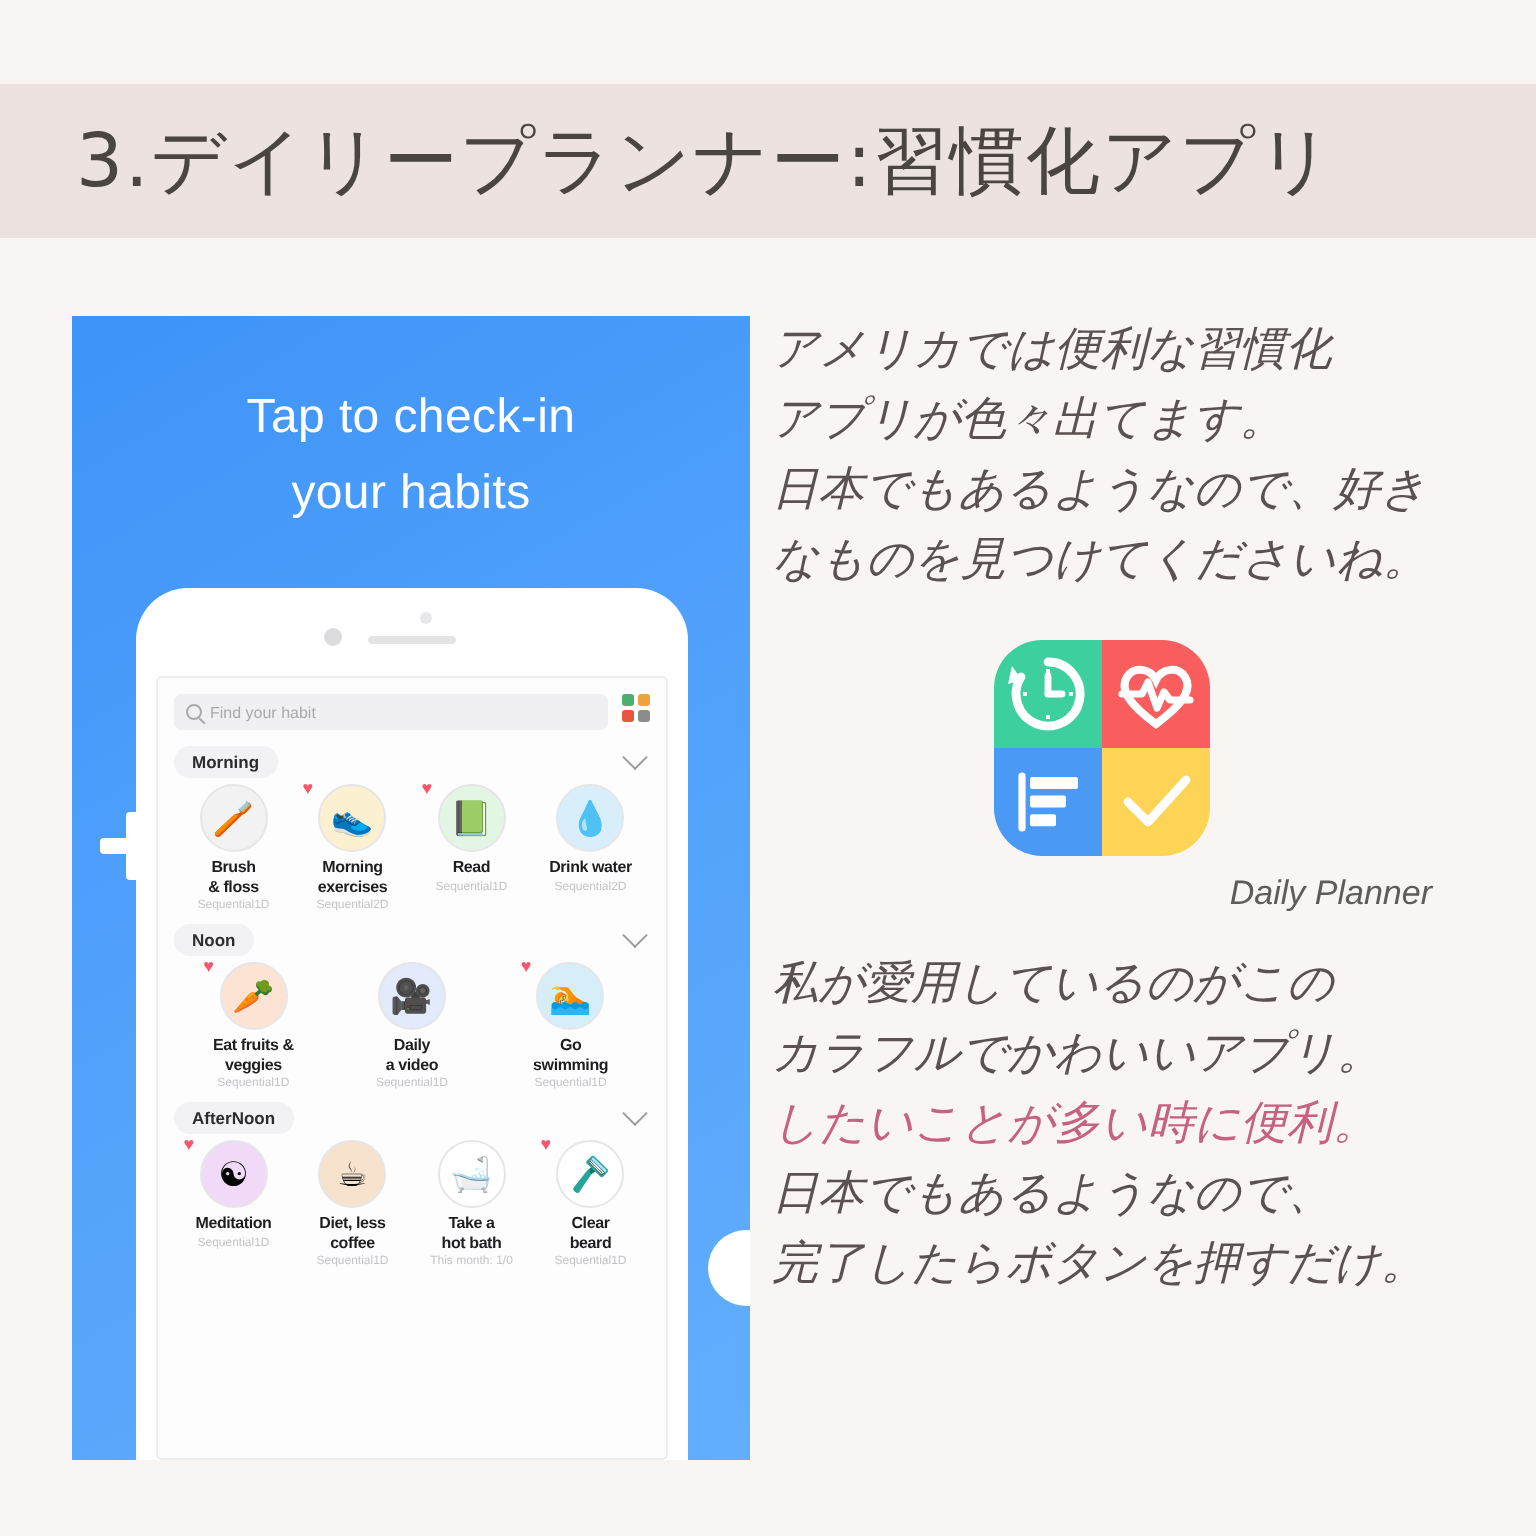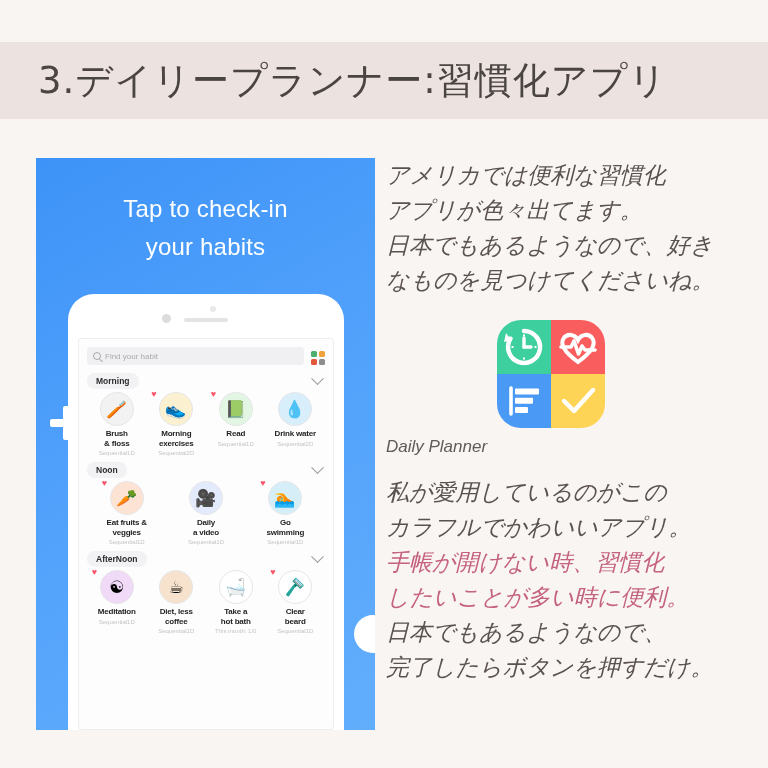--- a/index.html
+++ b/index.html
@@ -119,21 +119,21 @@
     width: 256px; height: 392px;
     background: #fdfdfd;
     border: 1px solid #ededed;
     border-radius: 3px;
     overflow: hidden;
     padding: 8px 8px 0 8px;
   }
 
   
   #search-row {
-    display: flex; align-items: flex-end; gap: 7px;
+    display: flex; align-items: flex-start; gap: 7px;
     margin-bottom: 8px;
   }
   #search-box {
     flex: 1;
     height: 18px;
     background: #f0f0f2;
     border-radius: 4px;
     display: flex; align-items: center;
     padding: 0 6px;
     gap: 4px;
@@ -239,21 +239,21 @@
     line-height: 35px;
     color: #5a5250;
     font-family: "DejaVu Sans", sans-serif;
     letter-spacing: 0px;
   }
   .para .hl { color: #c4627f; }
 
   
   #app-icon-block {
     margin: 22px 0 18px 0;
-    text-align: left;
+    text-align: right;
     width: 330px;
   }
   #app-icon {
     width: 108px; height: 108px;
     border-radius: 24px;
     overflow: hidden;
     display: grid;
     grid-template-columns: 1fr 1fr;
     grid-template-rows: 1fr 1fr;
     margin: 0 auto;
@@ -462,19 +462,18 @@
             <path d="M9 23 L19 33 L38 12" fill="none" stroke="#fff" stroke-width="4.4" stroke-linecap="round" stroke-linejoin="round"></path>
           </svg>
         </div>
       </div>
       <div id="app-label">Daily Planner</div>
     </div>
 
     <div class="para" id="para2">
         <div>私が愛用しているのがこの</div>
         <div>カラフルでかわいいアプリ。</div>
-        <div class="hl">手帳が開けない時、習慣化</div>
         <div class="hl">したいことが多い時に便利。</div>
         <div>日本でもあるようなので、</div>
         <div>完了したらボタンを押すだけ。</div>
       </div>
   </div>
 </div>
 
 </body></html>

